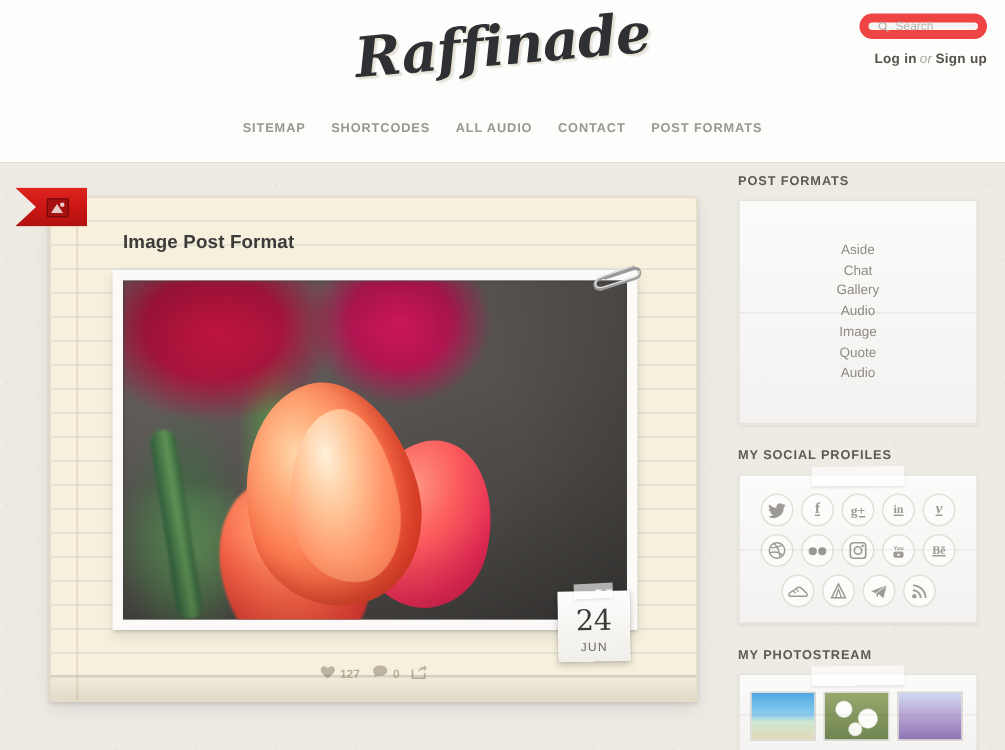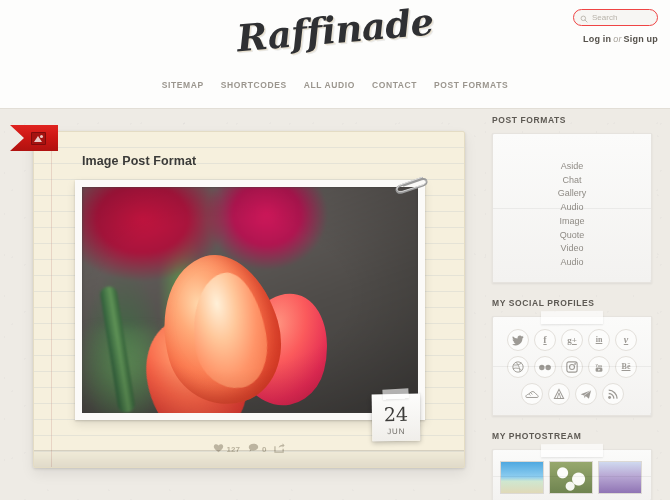--- a/index.html
+++ b/index.html
@@ -40,21 +40,21 @@
     color: #2f3033;
     letter-spacing: -0.5px;
     transform: rotate(-5deg);
     text-shadow: 1px 1px 0 #e8e0cf, 2px 2px 0 rgba(0,0,0,.07);
   }
 
   .search-box {
     position: absolute;
     right: 12px; top: 9px;
     width: 85px; height: 17px;
-    border: 1px solid #ef4444;
+    border: 6px solid #ef4444;
     border-radius: 9px;
     background: #f7f6f3;
     display: flex;
     align-items: center;
     padding: 0 6px;
     gap: 4px;
   }
   .search-box svg { flex: 0 0 auto; }
   .search-input {
     border: 0; background: transparent; outline: none;
@@ -522,21 +522,20 @@
 
     <section class="widget">
       <div class="widget-title">POST FORMATS</div>
       <div class="paper-panel formats-panel">
         <a href="#">Aside</a>
         <a href="#">Chat</a>
         <a href="#">Gallery</a>
         <a href="#">Audio</a>
         <a href="#">Image</a>
         <a href="#">Quote</a>
-        <a href="#">Video</a>
         <a href="#">Audio</a>
       </div>
     </section>
 
     <section class="widget">
       <div class="widget-title">MY SOCIAL PROFILES</div>
       <div class="paper-panel social-panel">
         <span class="tape"></span>
 
         <div class="social-row">

